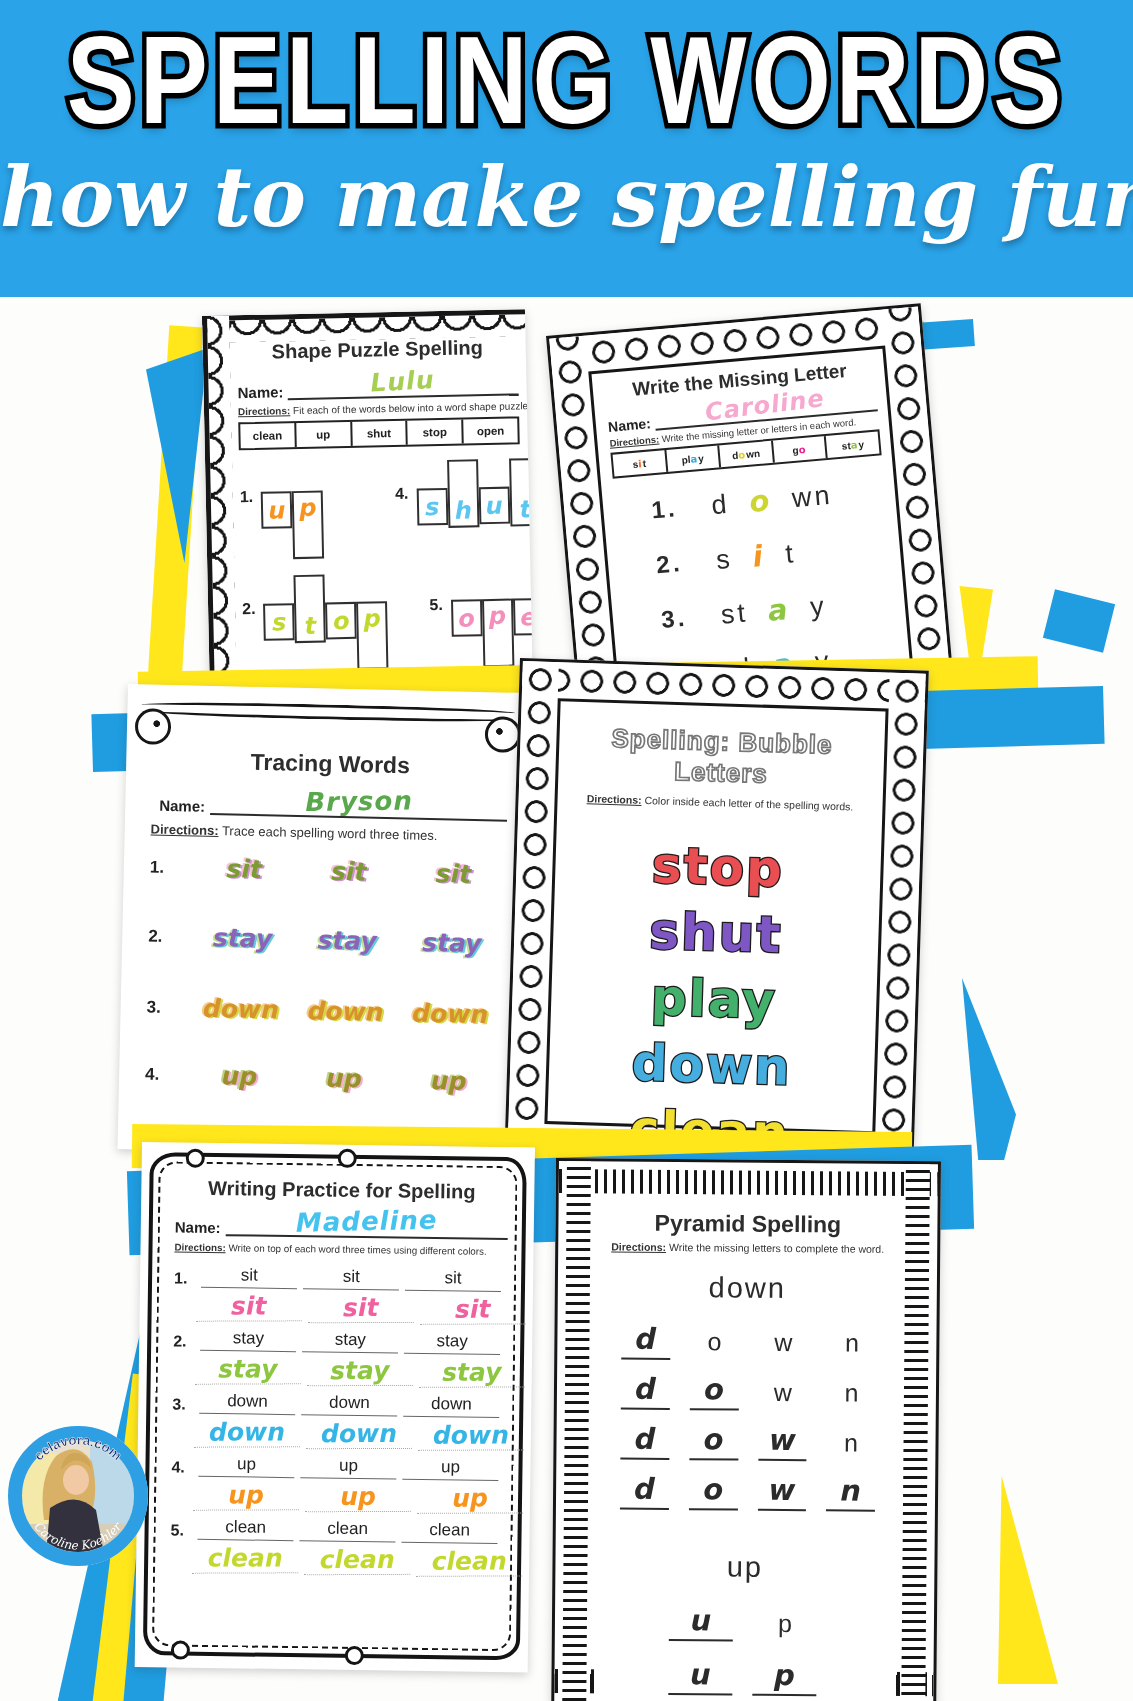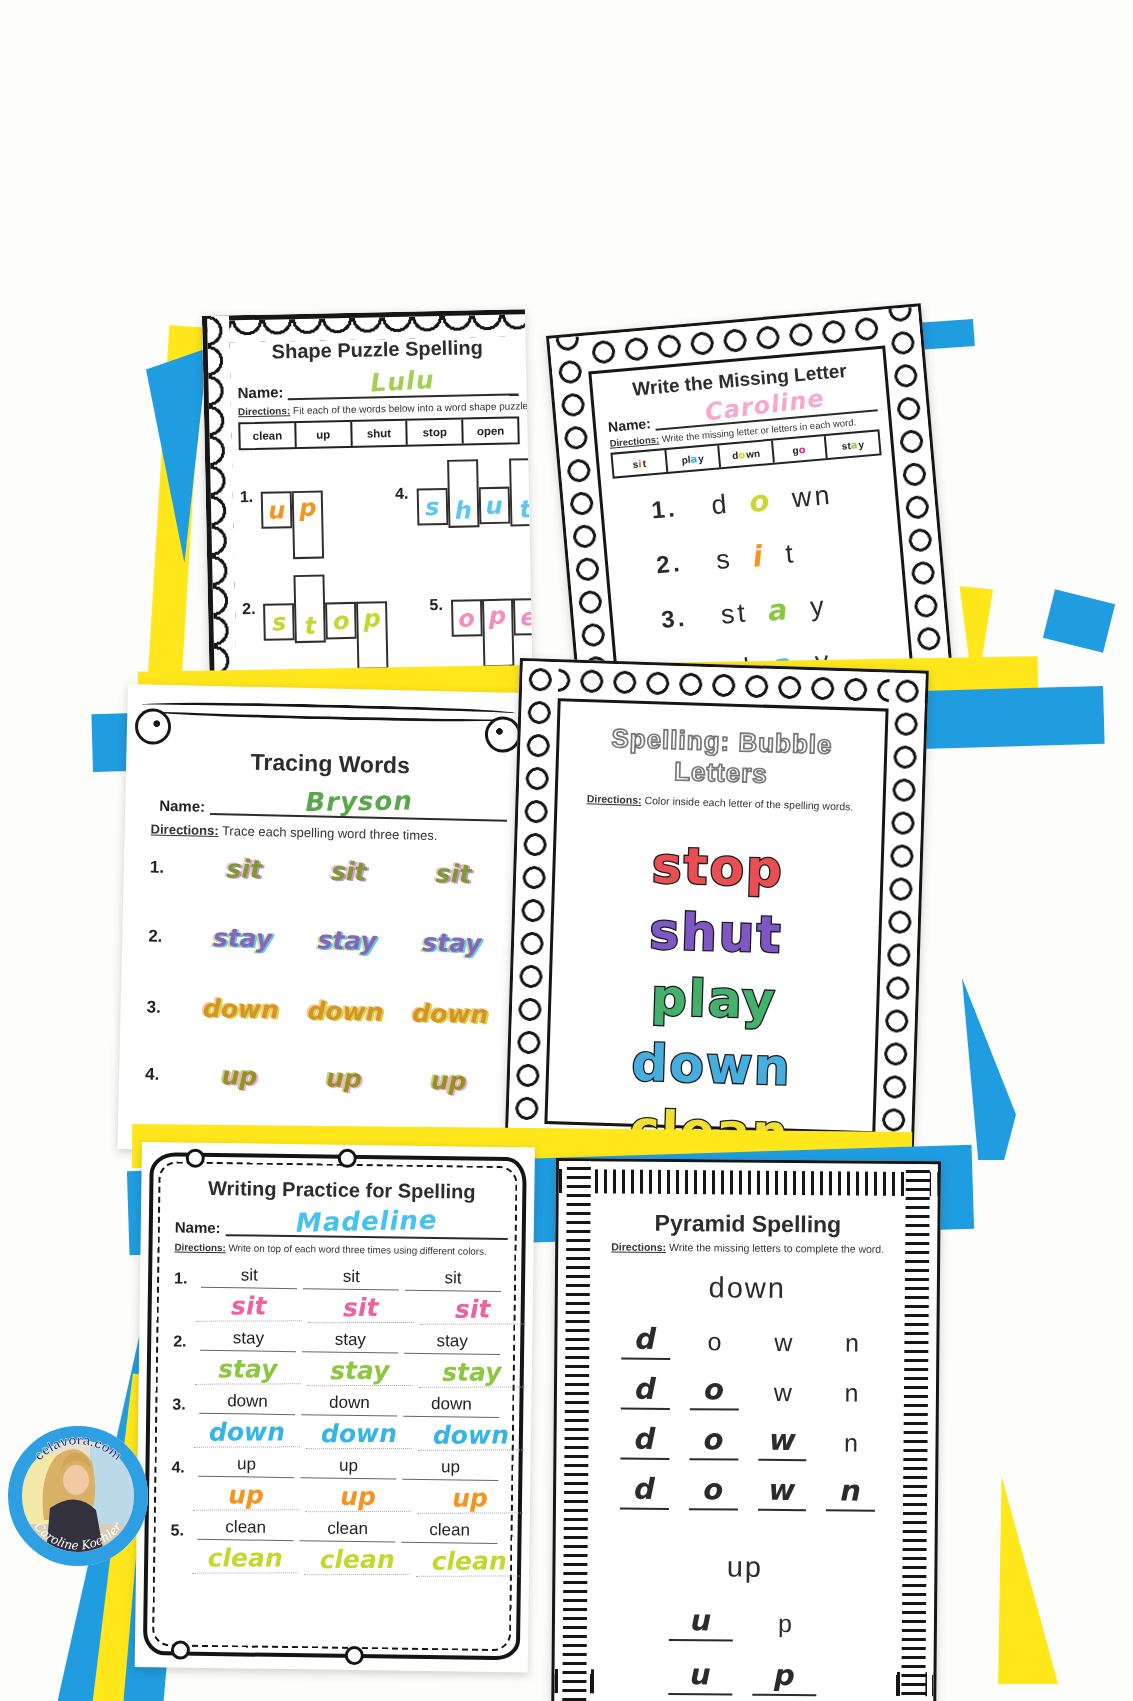--- a/index.html
+++ b/index.html
@@ -97,20 +97,24 @@
     border-radius:26px 20px 24px 22px/22px 26px 20px 24px;}
   .wp-dash{position:absolute;left:17px;top:19px;right:17px;bottom:21px;border:2.5px dashed #141414;border-radius:18px;}
   .knot{position:absolute;width:13px;height:13px;border:3.5px solid #141414;border-radius:50%;background:#fff;}
   .logo{position:absolute;z-index:9;}
 </style>
 </head>
 <body>
 
 <div class="pin">
 
+  <div class="banner">
+    <div class="banner-title">SPELLING WORDS</div>
+    <div class="banner-sub">how to make spelling fun</div>
+  </div>
 
   <div class="paper py" style="left:158px;top:326px;width:34px;height:370px;transform:rotate(3.5deg);z-index:1;"></div>
   <div class="paper pb" style="left:146px;top:348px;width:62px;height:215px;clip-path:polygon(0 10%,100% 0,62% 100%);z-index:1;"></div>
   <div class="paper py" style="left:843px;top:324px;width:82px;height:25px;transform:rotate(-4deg);z-index:1;"></div>
   <div class="paper pb" style="left:916px;top:321px;width:58px;height:27px;transform:rotate(-4deg);z-index:1;"></div>
   <div class="paper py" style="left:955px;top:586px;width:38px;height:118px;clip-path:polygon(12% 0,100% 3%,52% 100%);z-index:1;"></div>
   <div class="paper pb" style="left:1048px;top:596px;width:62px;height:50px;transform:rotate(14deg);z-index:1;"></div>
   <div class="paper pb" style="left:962px;top:978px;width:54px;height:182px;clip-path:polygon(0 0,100% 75%,78% 100%,30% 100%);z-index:1;"></div>
   <div class="paper py" style="left:998px;top:1476px;width:60px;height:208px;clip-path:polygon(6% 0,100% 100%,0 100%);z-index:1;"></div>
   <div class="paper pb" style="left:92px;top:1262px;width:95px;height:450px;transform:rotate(9deg);clip-path:polygon(30% 0,100% 0,55% 100%,0 100%);z-index:5;"></div>

